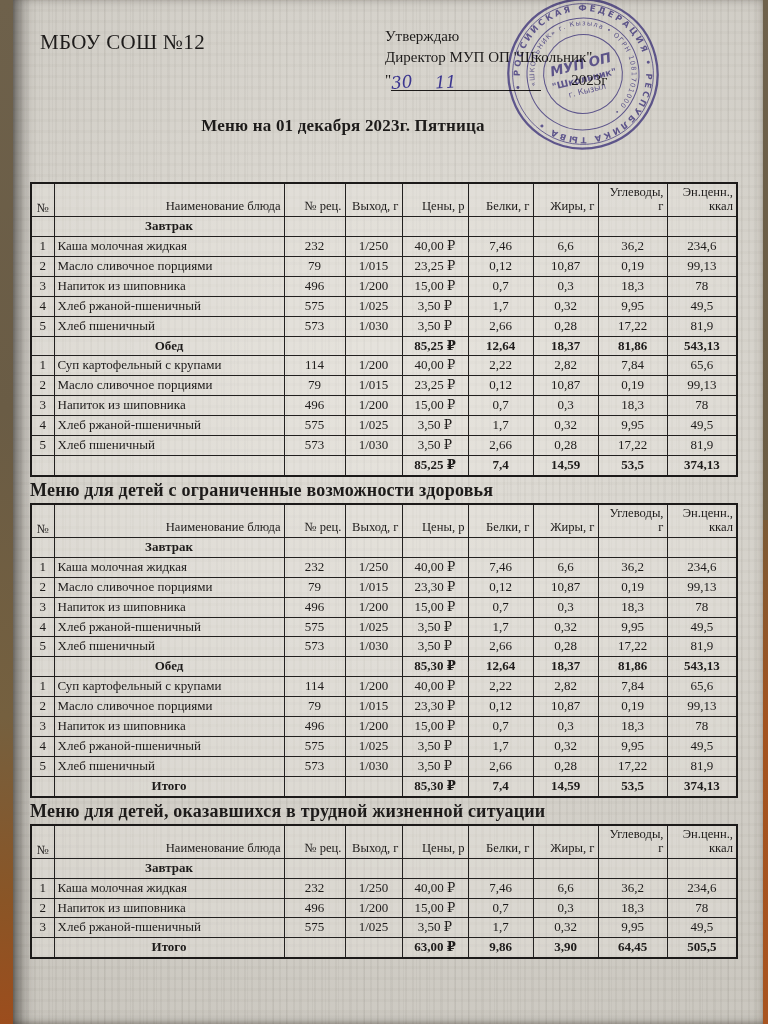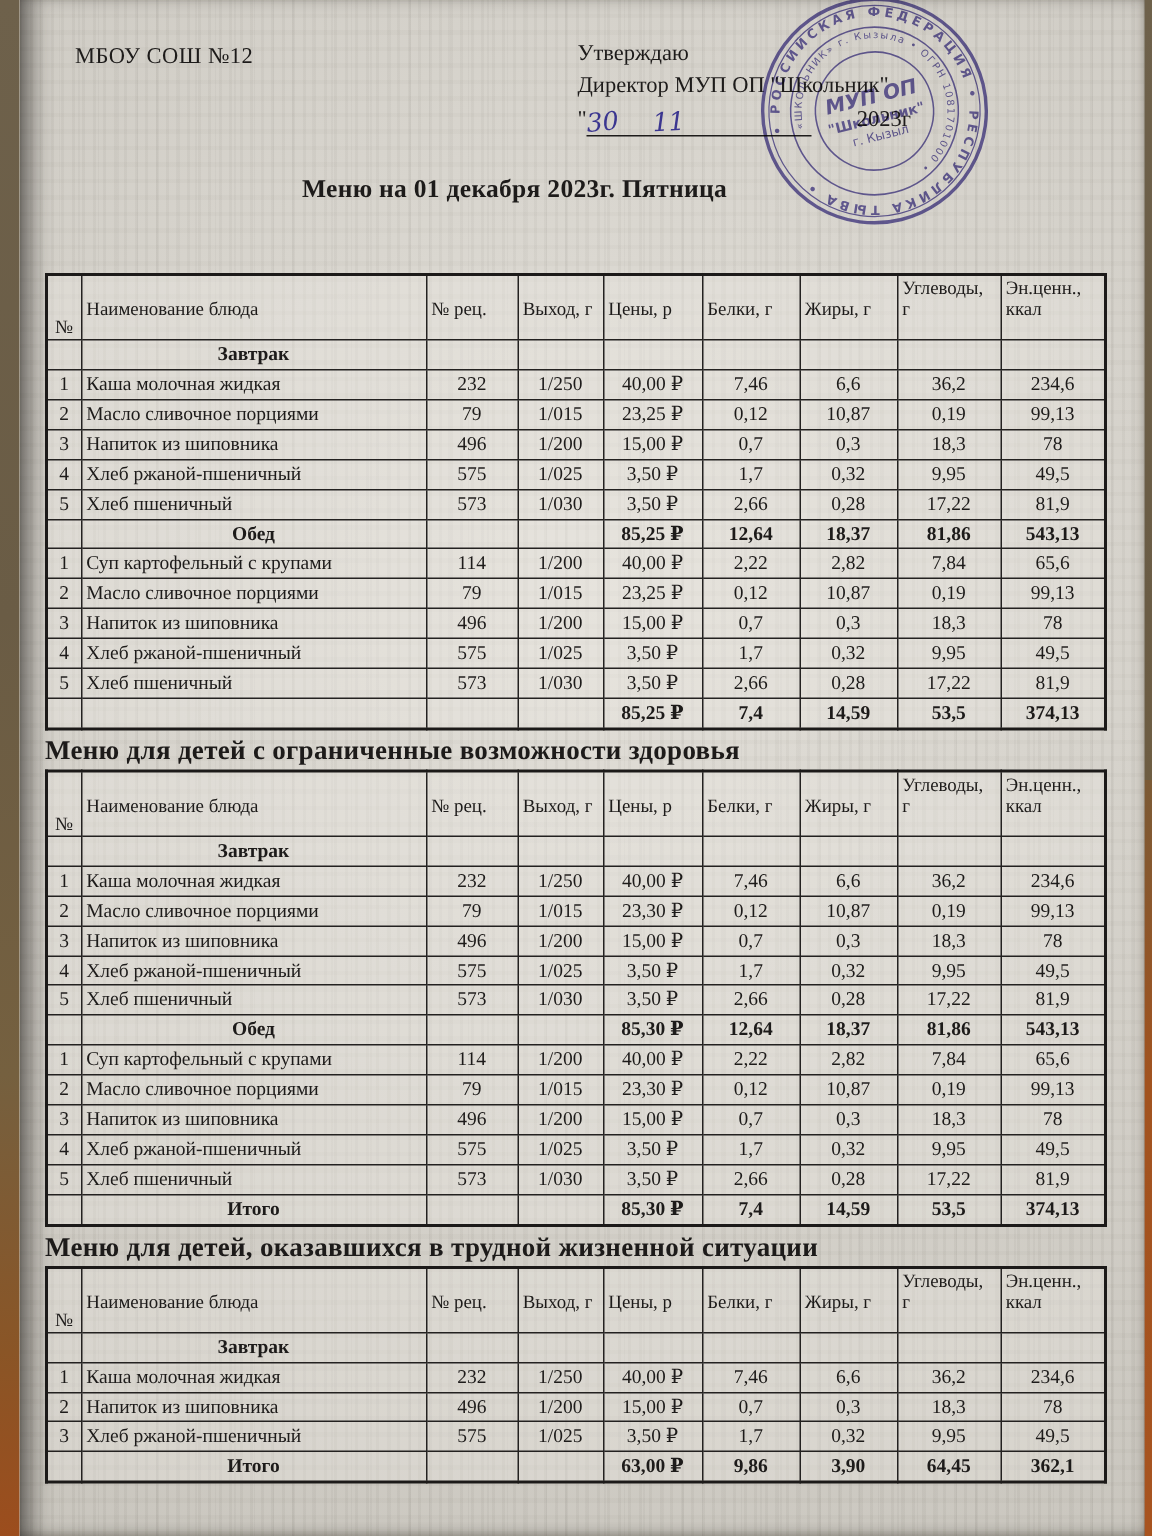--- a/index.html
+++ b/index.html
@@ -15,39 +15,39 @@
     position:absolute;left:13px;top:0;right:5px;bottom:0;
     background:
       radial-gradient(130% 95% at 52% 38%, rgba(255,255,255,0.28), rgba(0,0,0,0.10)),
       repeating-linear-gradient(90deg, rgba(95,90,78,0.07) 0 2px, rgba(0,0,0,0) 2px 7px),
       repeating-linear-gradient(90deg, rgba(70,66,58,0.05) 0 1px, rgba(0,0,0,0) 1px 13px),
       repeating-linear-gradient(0deg, rgba(120,114,98,0.05) 0 3px, rgba(0,0,0,0) 3px 11px),
       #d7d3ca;
     box-shadow:inset 14px 0 16px -8px rgba(25,22,18,0.65), inset -4px 0 8px -4px rgba(60,50,35,0.35), inset 0 -6px 12px -8px rgba(50,44,34,0.4);
     color:#1d1b1a;
   }
-  .school{position:absolute;left:37px;top:30px;font-size:15px;letter-spacing:.3px;}
+  .school{position:absolute;left:27px;top:30px;font-size:21px;letter-spacing:.3px;}
   .approve{position:absolute;left:372px;top:26px;font-size:15px;line-height:21px;width:330px;}
   .sig-row{position:relative;margin-top:6px;height:26px;}
   .sig-line{display:inline-block;width:152px;border-bottom:1.3px solid #1d1b1a;height:20px;position:relative;vertical-align:bottom;}
   .sig-svg{position:absolute;left:10px;top:-8px;}
   .director{margin-left:4px;}
   .date-row{position:relative;margin-top:2px;height:24px;}
   .date-underline{display:inline-block;width:150px;border-bottom:1.3px solid #1d1b1a;height:18px;vertical-align:bottom;position:relative;}
   .hand{font-style:italic;color:#3b3690;font-size:17px;display:inline-block;transform:rotate(-5deg);font-family:"DejaVu Serif",serif;}
   .hand.m2{margin-left:22px;transform:rotate(-3deg);}
   .qmark{font-size:15px;}
   .year{margin-left:30px;}
   .doc-titles{position:absolute;left:20px;top:114px;width:620px;text-align:center;}
   .doc-titles .t{font-weight:bold;font-size:17px;line-height:23px;letter-spacing:.2px;}
   .doc-body{position:absolute;left:17px;top:182px;width:706px;}
   table.menu{border-collapse:collapse;table-layout:fixed;width:706px;font-size:13px;
     border:2px solid #1c1a19;background:rgba(238,236,230,0.35);}
   table.menu th,table.menu td{border:1px solid #232120;padding:1px 3px;overflow:hidden;}
-  table.menu th{font-weight:normal;text-align:left;vertical-align:bottom;font-size:12.6px;line-height:1.12;padding-bottom:13px;}
+  table.menu th{font-weight:normal;text-align:right;vertical-align:bottom;font-size:12.6px;line-height:1.12;padding-bottom:3px;}
   table.menu th.c0{text-align:center;padding:1px 0;}
   table.menu td{text-align:center;line-height:1.3;white-space:nowrap;}
   table.menu td.c1{text-align:left;white-space:nowrap;}
   tr.row-section td, tr.row-total td{font-weight:bold;}
   tr.row-section td.c1, tr.row-total td.c1{text-align:center;}
   .sec-title{font-weight:bold;font-size:18px;text-align:left;margin:3px 0 2px 0;letter-spacing:.2px;}
   .stamp{position:absolute;left:482px;top:-14px;width:176px;height:176px;opacity:.82;mix-blend-mode:multiply;transform:rotate(-14deg);}
   .stamp text{font-family:"DejaVu Sans",sans-serif;fill:#51479f;}
   .stamp .ring-t{font-size:8.2px;letter-spacing:2.4px;font-weight:bold;}
   .stamp .ring-i{font-size:6.4px;letter-spacing:1.1px;}
@@ -510,20 +510,20 @@
             </tr>
             <tr class="row-total">
               <td class="c0"></td>
               <td class="c1">Итого</td>
               <td class="c2"></td>
               <td class="c3"></td>
               <td class="c4">63,00 ₽</td>
               <td class="c5">9,86</td>
               <td class="c6">3,90</td>
               <td class="c7">64,45</td>
-              <td class="c8">362,1</td>
+              <td class="c8">505,5</td>
             </tr>
           </tbody>
         </table>
     </div>
 
   </div>
 </div>
 
 </body></html>

